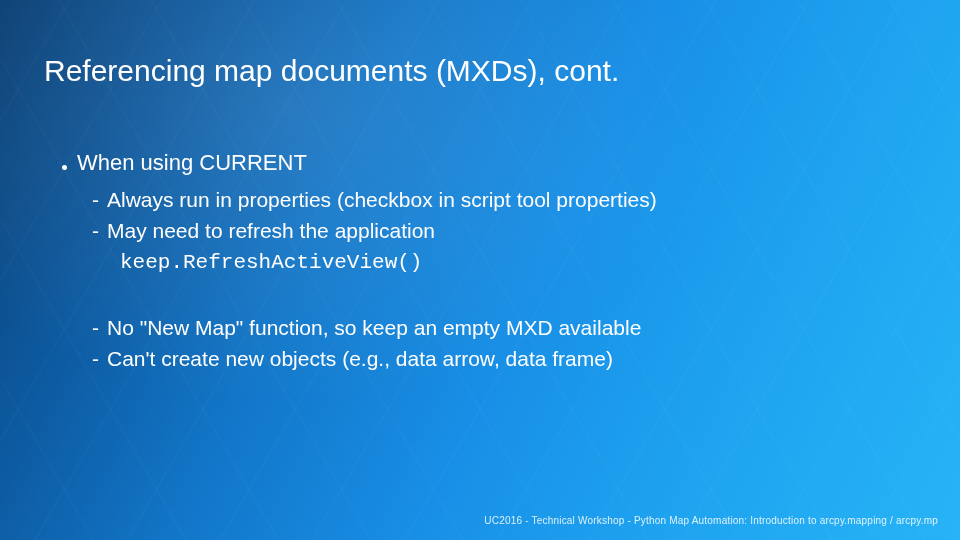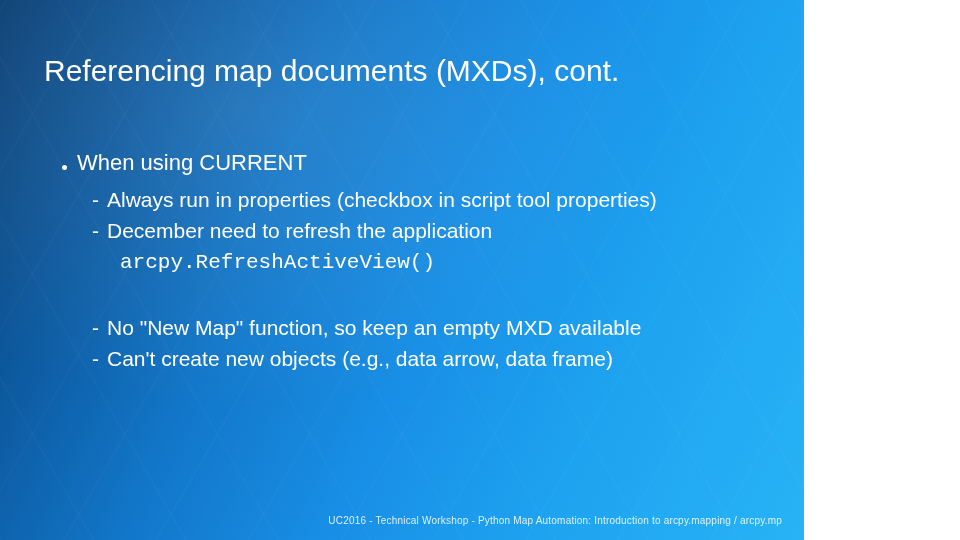--- a/index.html
+++ b/index.html
@@ -5,21 +5,21 @@
   html, body {
     margin: 0;
     padding: 0;
     width: 960px;
     height: 540px;
     overflow: hidden;
     font-family: Arial, Helvetica, sans-serif;
   }
   .slide {
     position: relative;
-    width: 804px;
+    width: 960px;
     height: 540px;
     background:
       radial-gradient(ellipse 700px 500px at 30% 20%, rgba(255,255,255,0.10), transparent 60%),
       linear-gradient(115deg, #0a3f73 0%, #0d5aa0 18%, #1276c8 35%, #188fe6 55%, #1ea3f0 75%, #27b3f5 100%);
     color: #ffffff;
     box-sizing: border-box;
   }
   
   .slide::before {
     content: "";
@@ -106,23 +106,23 @@
       <div class="bullet-row">
         <div class="bullet-dot"></div>
         <div class="bullet-text">When using CURRENT</div>
       </div>
       <div class="sub">
         <span class="sub-dash">-</span>
         <span>Always run in properties (checkbox in script tool properties)</span>
       </div>
       <div class="sub">
         <span class="sub-dash">-</span>
-        <span>December need to refresh the application</span>
+        <span>May need to refresh the application</span>
       </div>
-      <div class="code">arcpy.RefreshActiveView()</div>
+      <div class="code">keep.RefreshActiveView()</div>
     </div>
 
     <div class="block">
       <div class="sub">
         <span class="sub-dash">-</span>
         <span>No "New Map" function, so keep an empty MXD available</span>
       </div>
       <div class="sub">
         <span class="sub-dash">-</span>
         <span>Can't create new objects (e.g., data arrow, data frame)</span>

